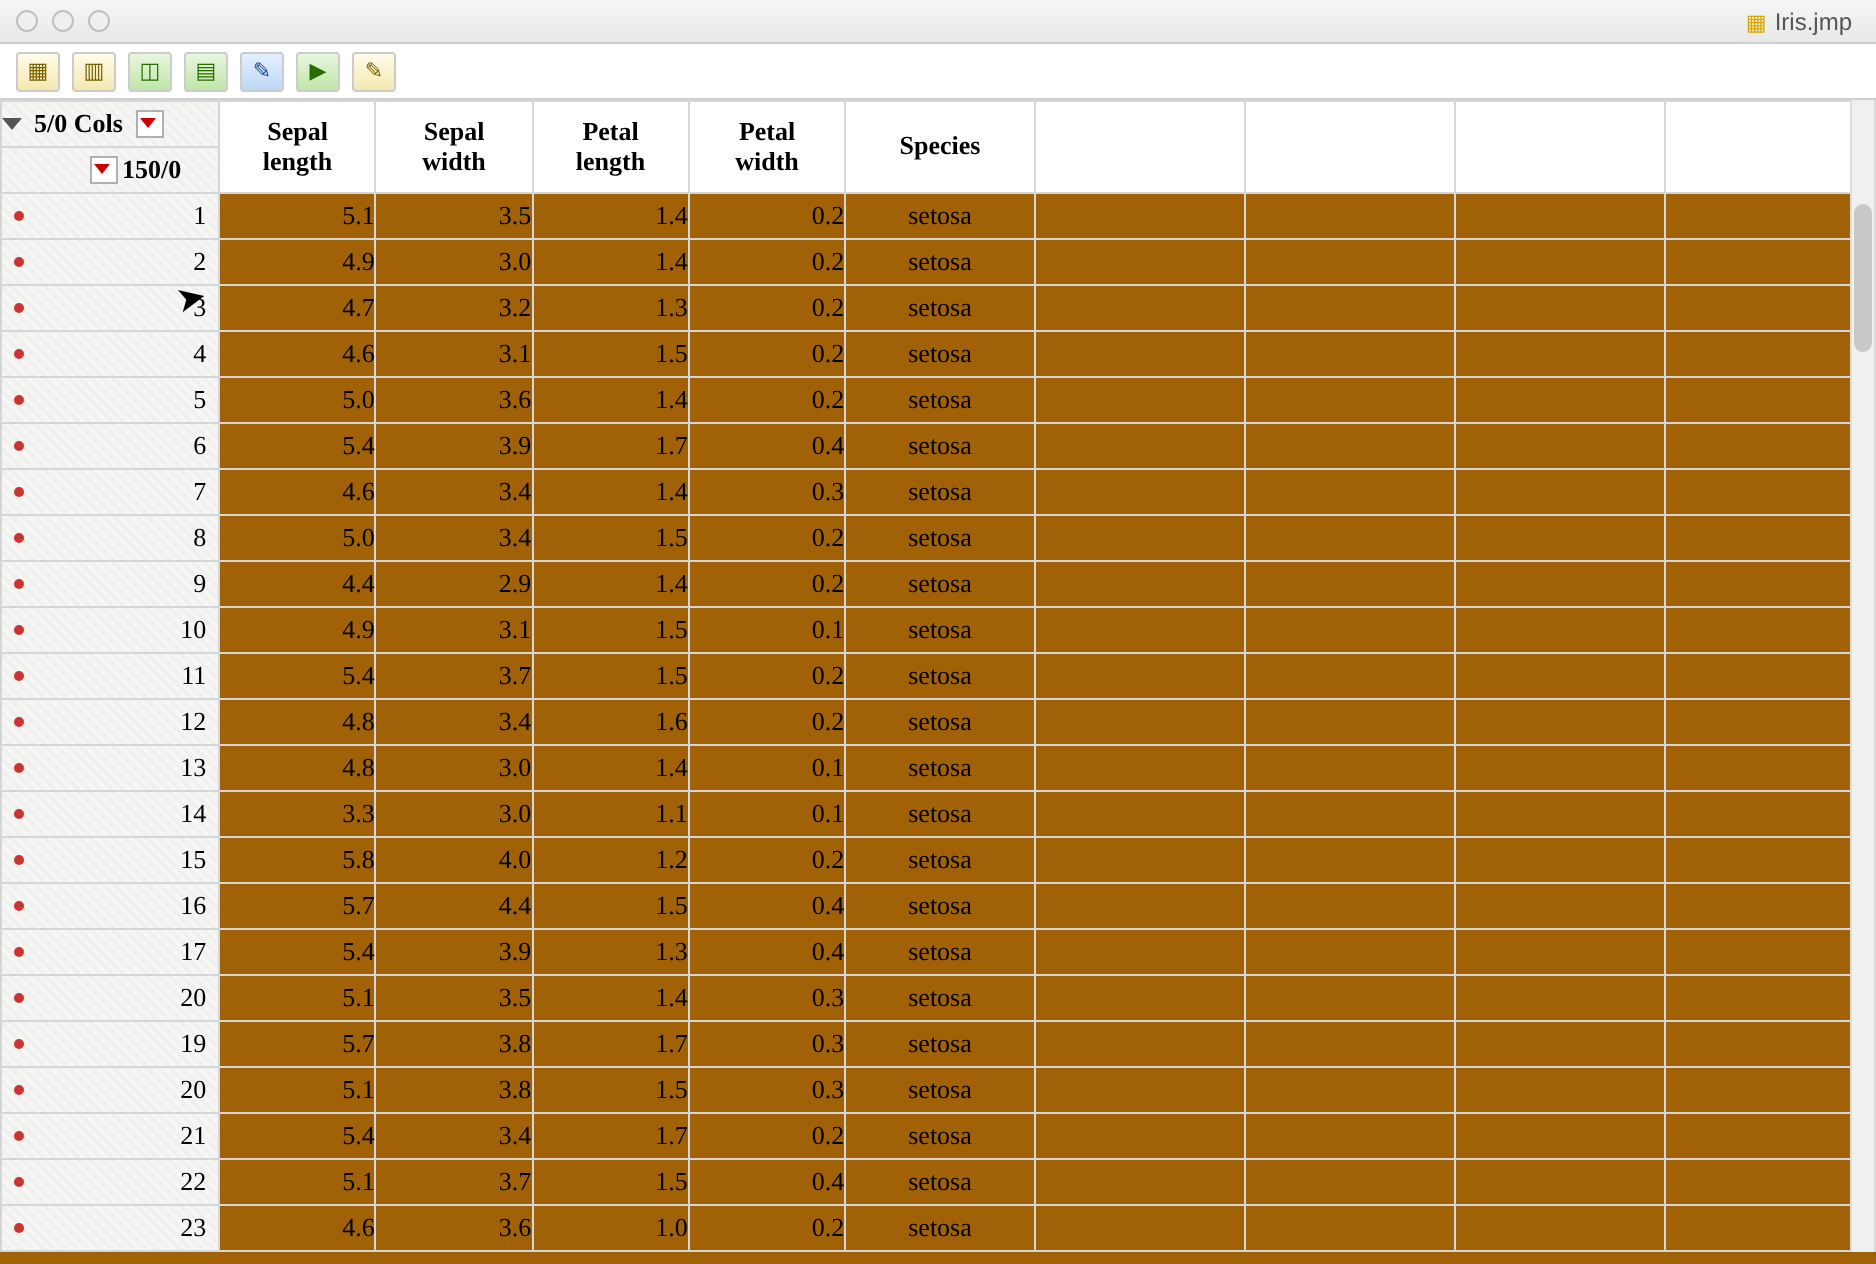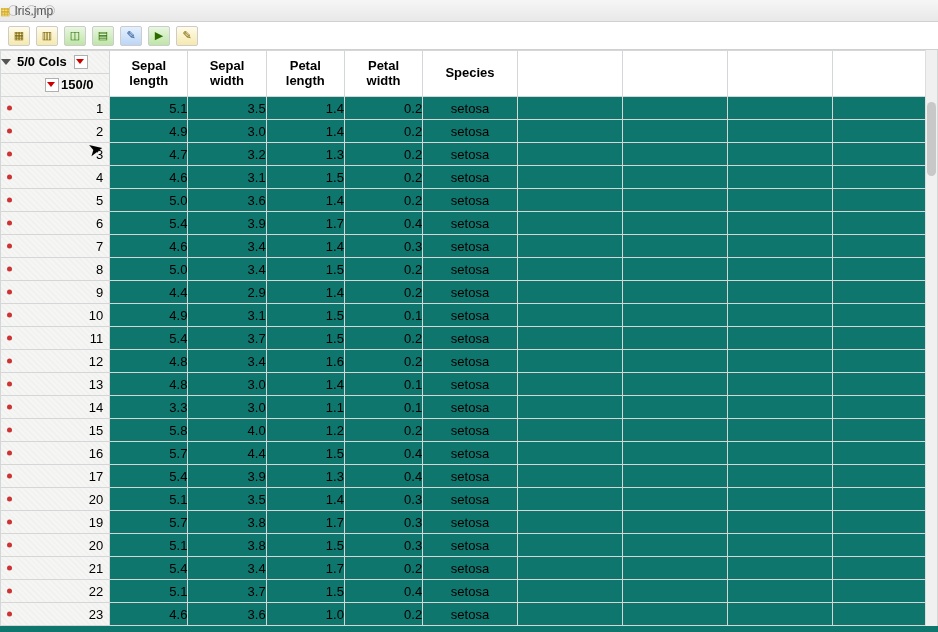--- a/index.html
+++ b/index.html
@@ -21,21 +21,21 @@
   padding: 0 8px;
   position: relative;
 }
 .traffic { display: flex; gap: 7px; }
 .tl {
   width: 11px; height: 11px; border-radius: 50%;
   border: 1px solid #c0c0c0;
   background: #efefef;
 }
 .app-title {
-  position: absolute; left: 0; right: 12px; text-align: left;
+  position: absolute; left: 0; right: 12px; text-align: right;
   font-size: 12px; color: #555;
 }
 .app-title::before {
   content: "▦"; color: #d9a800; margin-right: 4px; font-size: 11px;
 }
 .toolbar {
   height: 28px;
   background: #fff;
   border-bottom: 1px solid #d0d0d0;
   display: flex;
@@ -64,21 +64,22 @@
 }
 .red-tri-box {
   display:inline-flex; align-items:center; justify-content:center;
   border:1px solid #b0b0b0; background:#fff; width:14px;height:14px;
   margin-left:4px; cursor:pointer;
 }
 
 .content {
   position:absolute; top:50px; left:0; right:0; bottom:0;
   overflow:hidden;
-  background:#0f766e;
+  background:#a16207;
+  font-family:Liberation Serif, serif;
 }
 
 .grid {
   border-collapse: collapse;
   table-layout: fixed;
   width: 938px;
 }
 .grid th, .grid td {
   border: 1px solid #d4d6d8;
   height: 23px;

